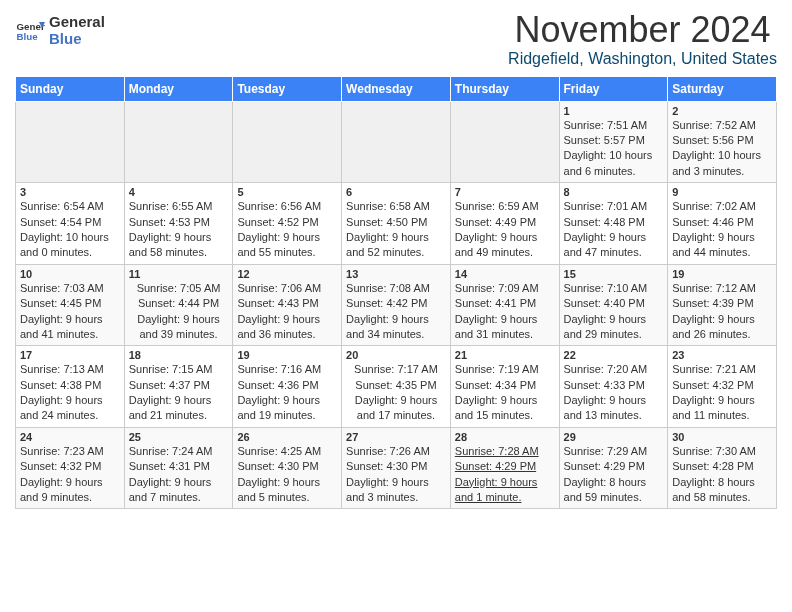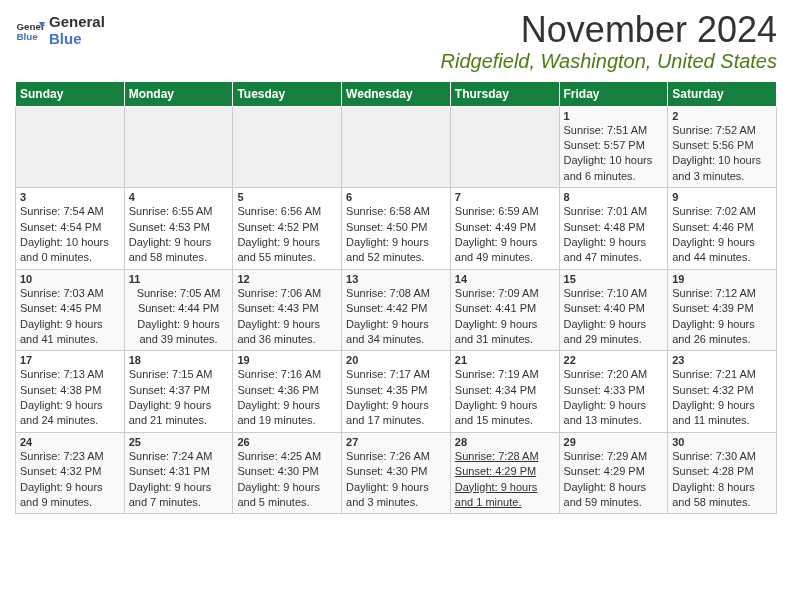--- a/index.html
+++ b/index.html
@@ -24,40 +24,39 @@
       display: flex;
       align-items: center;
       margin-top: 4px;
     }
     .logo-icon {
       width: 30px;
       height: 30px;
       margin-right: 4px;
     }
     .title-area {
-      text-align: right;
+      text-align: center;
     }
     .month-title {
       font-size: 36px;
       font-weight: normal;
       color: #333;
       line-height: 1.1;
     }
     .location {
-      font-size: 20px;
-      color: #4d7c0f;
-      font-style: italic;
+      font-size: 16px;
+      color: #0c4a6e;
     }
     table {
       width: 100%;
       border-collapse: collapse;
       table-layout: fixed;
     }
     thead tr th {
-      background-color: #15803d;
+      background-color: #3b82f6;
       color: #fff;
       font-size: 12px;
       font-weight: bold;
       padding: 5px 4px;
       text-align: left;
       border: 1px solid #fff;
     }
     tbody tr td {
       border: 1px solid #ccc;
       vertical-align: top;
@@ -138,21 +137,21 @@
             <span class="day-num">2</span>
             <div class="day-info" style="white-space: pre-line;">Sunrise: 7:52 AM
 Sunset: 5:56 PM
 Daylight: 10 hours
 and 3 minutes.</div>
           </td>
         </tr>
         <tr>
           <td>
             <span class="day-num">3</span>
-            <div class="day-info" style="white-space: pre-line;">Sunrise: 7:54 AM
+            <div class="day-info" style="white-space: pre-line;">Sunrise: 6:54 AM
 Sunset: 4:54 PM
 Daylight: 10 hours
 and 0 minutes.</div>
           </td>
           <td>
             <span class="day-num">4</span>
             <div class="day-info" style="white-space: pre-line;">Sunrise: 6:55 AM
 Sunset: 4:53 PM
 Daylight: 9 hours
 and 58 minutes.</div>
@@ -261,21 +260,21 @@
           </td>
           <td>
             <span class="day-num">19</span>
             <div class="day-info" style="white-space: pre-line;">Sunrise: 7:16 AM
 Sunset: 4:36 PM
 Daylight: 9 hours
 and 19 minutes.</div>
           </td>
           <td>
             <span class="day-num">20</span>
-            <div class="day-info" style="white-space: pre-line;">Sunrise: 7:17 AM
+            <div class="day-info" style="white-space: pre-line; text-align: center;">Sunrise: 7:17 AM
 Sunset: 4:35 PM
 Daylight: 9 hours
 and 17 minutes.</div>
           </td>
           <td>
             <span class="day-num">21</span>
             <div class="day-info" style="white-space: pre-line;">Sunrise: 7:19 AM
 Sunset: 4:34 PM
 Daylight: 9 hours
 and 15 minutes.</div>

